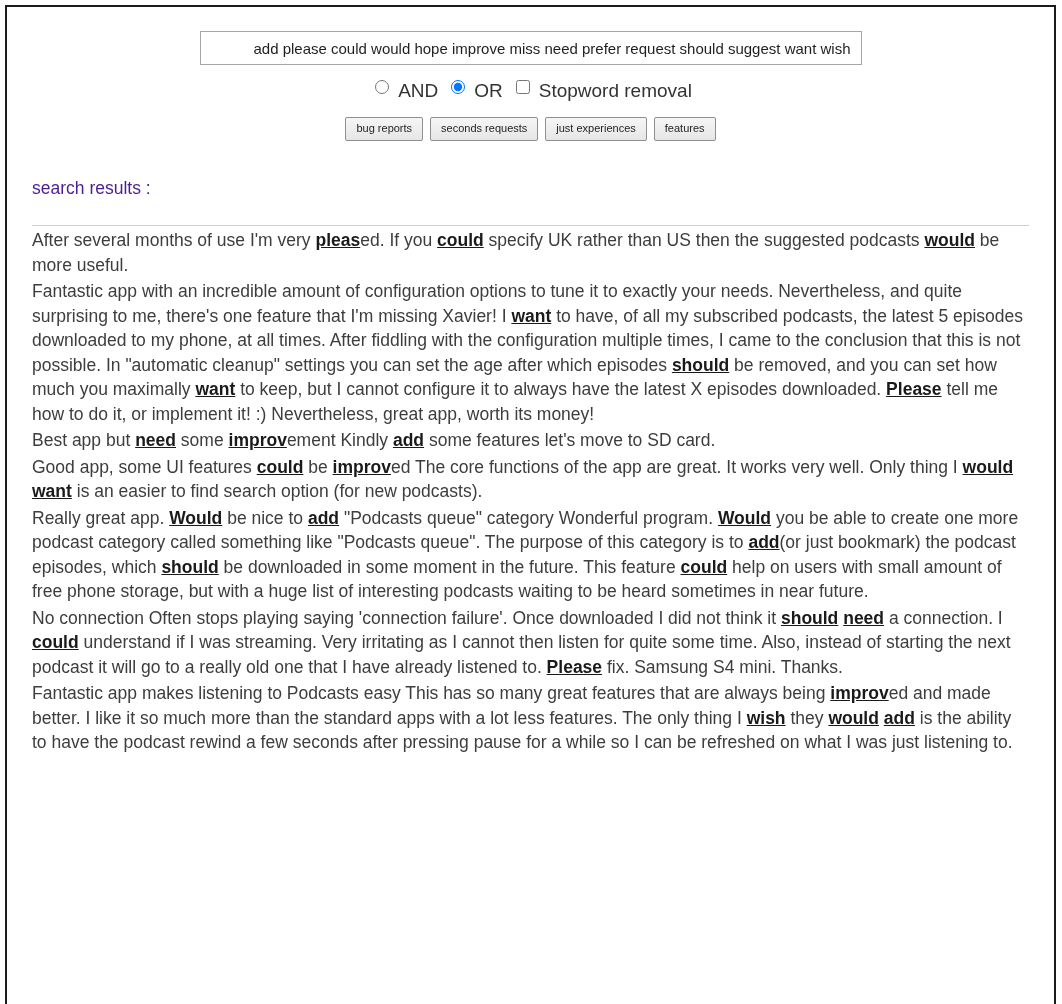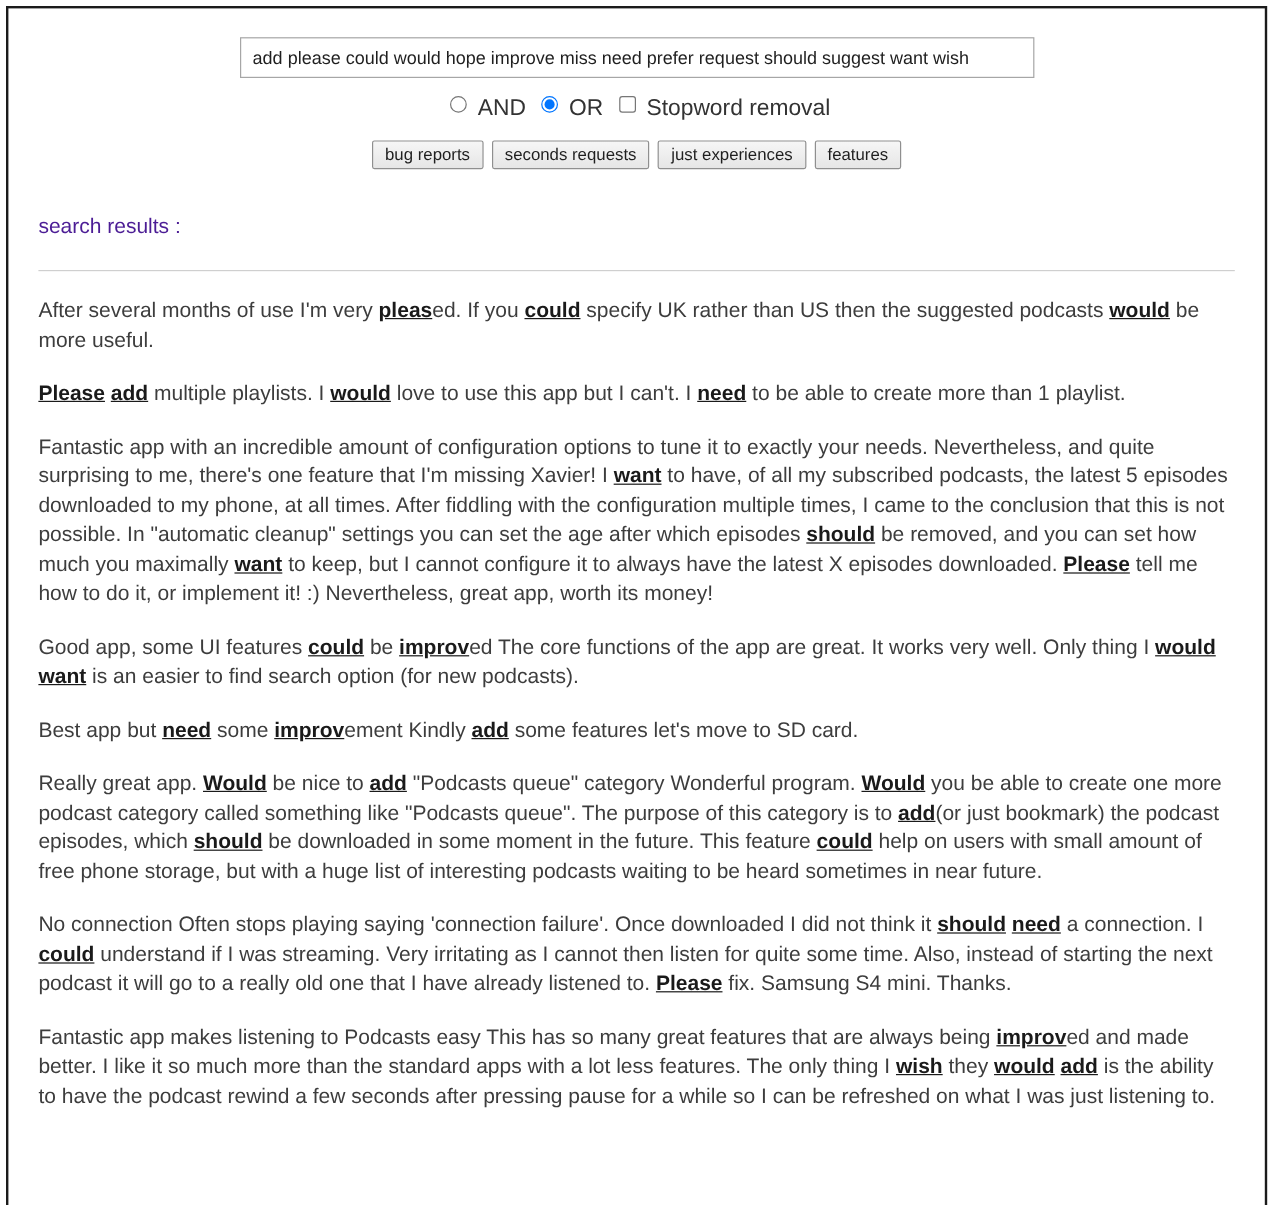--- a/index.html
+++ b/index.html
@@ -23,20 +23,21 @@
   }
   .search-input {
     width: 662px;
     height: 34px;
     border: 1px solid #a6a6a6;
     padding: 0 10px;
     font-size: 15px;
     color: #1f1f1f;
     font-family: "Liberation Sans", sans-serif;
     outline: none;
+    text-align: right;
   }
   .controls-row {
     margin-top: 15px;
     display: flex;
     align-items: flex-start;
     gap: 7px;
     font-size: 19px;
     color: #333333;
   }
   .controls-row input[type="radio"],
@@ -46,21 +47,21 @@
     margin: 0 2px 0 6px;
   }
   .controls-row label { cursor: default; }
   .buttons-row {
     margin-top: 15px;
     display: flex;
     gap: 7px;
   }
   .cat-button {
     font-family: "Liberation Sans", sans-serif;
-    font-size: 14px;
+    font-size: 11px;
     color: #1f1f1f;
     background: linear-gradient(#f6f6f6, #e6e6e6);
     border: 1px solid #8f8f8f;
     border-radius: 2px;
     padding: 2px 10px 3px 10px;
     height: 24px;
     line-height: 17px;
     cursor: pointer;
   }
   .content {
@@ -73,21 +74,21 @@
   }
   .divider {
     border: none;
     border-top: 1px solid #cfcfcf;
     margin: 26px 0 0 0;
   }
   .results-list p {
     font-size: 17.5px;
     line-height: 24.5px;
     color: #3d3d3d;
-    margin: 20px 0;
+    margin: 2px 0;
   }
   .kw {
     font-weight: bold;
     text-decoration: underline;
     color: #1a1a1a;
   }
 </style>
 </head>
 <body>
 
@@ -113,23 +114,22 @@
       <button class="cat-button">features</button>
     </div>
 
   </div>
 
   <div class="content">
     <div class="results-heading">search results :</div>
     <hr class="divider">
     <div class="results-list">
         <p><span>After several months of use I'm very </span><span class="kw">pleas</span><span>ed. If you </span><span class="kw">could</span><span> specify UK rather than US then the suggested podcasts </span><span class="kw">would</span><span> be more useful.</span></p>
-        <p><span class="kw">Please</span><span> </span><span class="kw">add</span><span> multiple playlists. I </span><span class="kw">would</span><span> love to use this app but I can't. I </span><span class="kw">need</span><span> to be able to create more than 1 playlist.</span></p>
         <p><span>Fantastic app with an incredible amount of configuration options to tune it to exactly your needs. Nevertheless, and quite surprising to me, there's one feature that I'm missing Xavier! I </span><span class="kw">want</span><span> to have, of all my subscribed podcasts, the latest 5 episodes downloaded to my phone, at all times. After fiddling with the configuration multiple times, I came to the conclusion that this is not possible. In "automatic cleanup" settings you can set the age after which episodes </span><span class="kw">should</span><span> be removed, and you can set how much you maximally </span><span class="kw">want</span><span> to keep, but I cannot configure it to always have the latest X episodes downloaded. </span><span class="kw">Please</span><span> tell me how to do it, or implement it! :) Nevertheless, great app, worth its money!</span></p>
+        <p><span>Best app but </span><span class="kw">need</span><span> some </span><span class="kw">improv</span><span>ement Kindly </span><span class="kw">add</span><span> some features let's move to SD card.</span></p>
         <p><span>Good app, some UI features </span><span class="kw">could</span><span> be </span><span class="kw">improv</span><span>ed The core functions of the app are great. It works very well. Only thing I </span><span class="kw">would</span><span> </span><span class="kw">want</span><span> is an easier to find search option (for new podcasts).</span></p>
-        <p><span>Best app but </span><span class="kw">need</span><span> some </span><span class="kw">improv</span><span>ement Kindly </span><span class="kw">add</span><span> some features let's move to SD card.</span></p>
         <p><span>Really great app. </span><span class="kw">Would</span><span> be nice to </span><span class="kw">add</span><span> "Podcasts queue" category Wonderful program. </span><span class="kw">Would</span><span> you be able to create one more podcast category called something like "Podcasts queue". The purpose of this category is to </span><span class="kw">add</span><span>(or just bookmark) the podcast episodes, which </span><span class="kw">should</span><span> be downloaded in some moment in the future. This feature </span><span class="kw">could</span><span> help on users with small amount of free phone storage, but with a huge list of interesting podcasts waiting to be heard sometimes in near future.</span></p>
         <p><span>No connection Often stops playing saying 'connection failure'. Once downloaded I did not think it </span><span class="kw">should</span><span> </span><span class="kw">need</span><span> a connection. I </span><span class="kw">could</span><span> understand if I was streaming. Very irritating as I cannot then listen for quite some time. Also, instead of starting the next podcast it will go to a really old one that I have already listened to. </span><span class="kw">Please</span><span> fix. Samsung S4 mini. Thanks.</span></p>
         <p><span>Fantastic app makes listening to Podcasts easy This has so many great features that are always being </span><span class="kw">improv</span><span>ed and made better. I like it so much more than the standard apps with a lot less features. The only thing I </span><span class="kw">wish</span><span> they </span><span class="kw">would</span><span> </span><span class="kw">add</span><span> is the ability to have the podcast rewind a few seconds after pressing pause for a while so I can be refreshed on what I was just listening to.</span></p>
       </div>
   </div>
 
 </div>
 
 </body></html>

